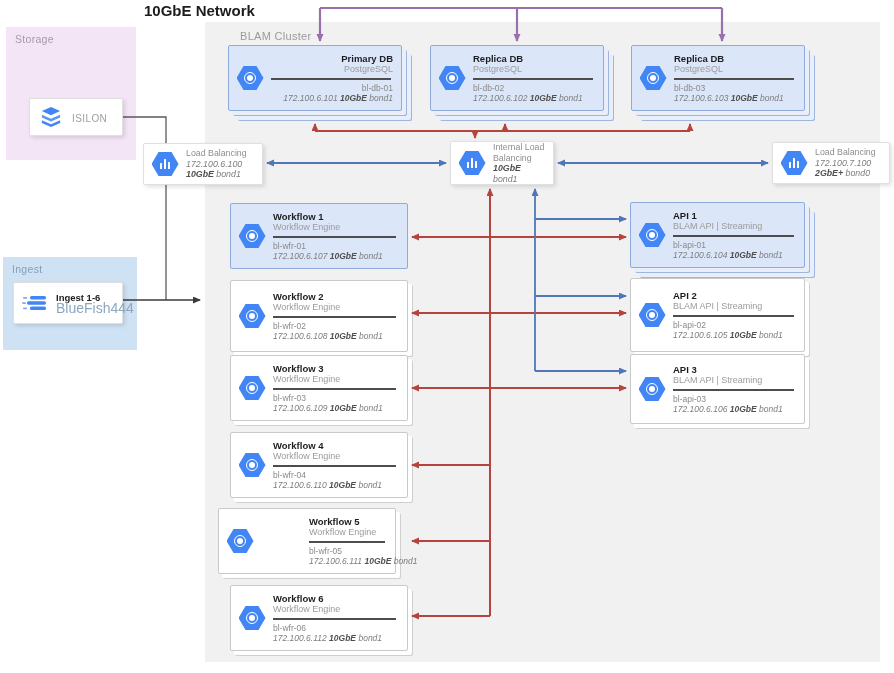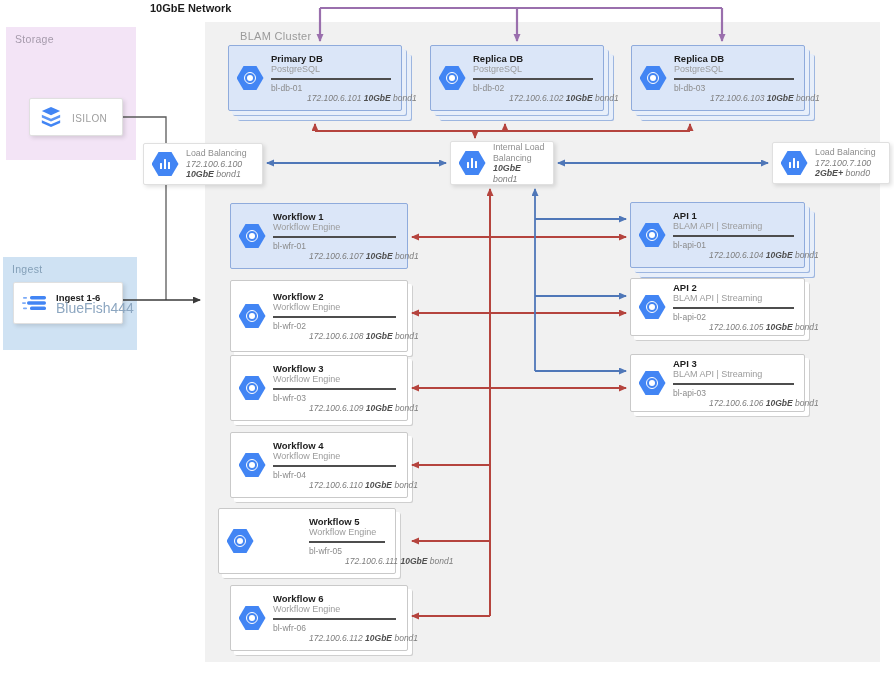--- a/index.html
+++ b/index.html
@@ -14,21 +14,21 @@
   
   .group{position:absolute;z-index:0;}
   .group .glabel{position:absolute;left:9px;top:6px;font-size:10.5px;color:#93a0ad;letter-spacing:.3px;}
   #cluster{left:205px;top:22px;width:675px;height:640px;background:#f1f1f1;}
   #cluster .glabel{left:35px;top:8px;color:#9a9a9a;font-size:11px;}
   #storage{left:6px;top:27px;width:130px;height:133px;background:#f3e4f6;}
   #storage .glabel{color:#a59aab;}
   #ingest{left:3px;top:257px;width:134px;height:93px;background:#cfe2f3;}
   #ingest .glabel{color:#84a0b8;}
 
-  #net-title{left:150px;top:2px;font-size:11px;font-weight:bold;color:#1c1c1c;z-index:2;}
+  #net-title{left:144px;top:2px;font-size:15px;font-weight:bold;color:#1c1c1c;z-index:2;}
 
   
   .node{position:absolute;z-index:2;background:#fff;border:1px solid #c9c9c9;border-radius:2px;
         display:flex;align-items:center;box-sizing:border-box;}
   .node.shadow1{box-shadow:4px 4px 0 0 #ffffff,5px 5px 0 0 #cfcfcf;}
   .node.blue{background:#dbe6f8;border:1px solid #8fabdc;}
   .node.bluestack{box-shadow:4px 4px 0 0 #e8effa,5px 5px 0 0 #9db6e0,9px 9px 0 0 #e8effa,10px 10px 0 0 #9db6e0;}
   .node.soft{border:1px solid #e0e0e0;box-shadow:2px 2px 4px rgba(0,0,0,.12);}
 
   .icon-col{width:42px;display:flex;align-items:center;justify-content:center;flex:0 0 42px;}
@@ -38,21 +38,21 @@
   .ring::after{content:'';position:absolute;inset:2px;background:#fff;border-radius:50%;}
   .bars{display:flex;gap:1.5px;align-items:flex-end;height:10px;}
   .bars i{width:2.6px;background:#fff;display:block;border-radius:.5px;}
   .bars i:nth-child(1){height:6px;}.bars i:nth-child(2){height:10px;}.bars i:nth-child(3){height:7px;}
 
   .txt{flex:1;padding:6px 8px 6px 0;min-width:0;}
   .t{font-size:9.5px;font-weight:bold;color:#1d1d1d;line-height:11px;}
   .s{font-size:9px;color:#9b9b9b;line-height:11px;}
   .divider{height:1.5px;background:#4d4d4d;margin:3px 0 3px 0;width:98%;}
   .h{font-size:8.5px;color:#8a8a8a;line-height:10px;}
-  .ip{font-size:8.5px;color:#7d7d7d;font-style:italic;line-height:10px;white-space:nowrap;margin-left:36px;}
+  .ip{font-size:8.5px;color:#7d7d7d;font-style:italic;line-height:10px;white-space:nowrap;}
   .ip b{color:#4f4f4f;}
 
   
   .mini .txt{padding:5px 6px 5px 0;}
   .lbline{font-size:8.8px;color:#8e8e8e;line-height:10.5px;}
   .lbip{font-size:8.8px;color:#7d7d7d;font-style:italic;line-height:10.5px;}
   .lbip b{color:#4f4f4f;}
 
   .stor-label{font-size:10px;color:#9e9e9e;letter-spacing:.4px;}
   .ing-t{font-size:9.5px;font-weight:bold;color:#222;line-height:11px;}
@@ -157,21 +157,21 @@
           </span>
         </span>
     </span>
     <div class="txt">
       <div class="lbline">Load Balancing</div>
       <div class="lbip">172.100.7.100</div>
       <div class="lbip"><b>2GbE+</b> <span>bond0</span></div>
     </div>
   </div>
 
-  <div class="node blue bluestack" style="left:228px;top:45px;width:174px;height:66px;">
+  <div class="node blue bluestack" style="left:228px;top:45px;width:174px;height:66px;text-align:right;">
     <span class="icon-col">
         <span class="hex">
           <span class="ring"></span>
         </span>
       </span>
     <div class="txt">
       <div class="t">Primary DB</div>
       <div class="s">PostgreSQL</div>
       <div class="divider"></div>
       <div class="h">bl-db-01</div>
@@ -299,35 +299,35 @@
         </span>
       </span>
     <div class="txt">
       <div class="t">API 1</div>
       <div class="s">BLAM API | Streaming</div>
       <div class="divider"></div>
       <div class="h">bl-api-01</div>
       <div class="ip"><span>172.100.6.104</span> <b>10GbE</b> <span>bond1</span></div>
     </div>
   </div>
-  <div class="node shadow1" style="left:630px;top:278px;width:175px;height:58px;">
+  <div class="node shadow1" style="left:630px;top:278px;width:175px;height:74px;">
     <span class="icon-col">
         <span class="hex">
           <span class="ring"></span>
         </span>
       </span>
     <div class="txt">
       <div class="t">API 2</div>
       <div class="s">BLAM API | Streaming</div>
       <div class="divider"></div>
       <div class="h">bl-api-02</div>
       <div class="ip"><span>172.100.6.105</span> <b>10GbE</b> <span>bond1</span></div>
     </div>
   </div>
-  <div class="node shadow1" style="left:630px;top:354px;width:175px;height:58px;">
+  <div class="node shadow1" style="left:630px;top:354px;width:175px;height:70px;">
     <span class="icon-col">
         <span class="hex">
           <span class="ring"></span>
         </span>
       </span>
     <div class="txt">
       <div class="t">API 3</div>
       <div class="s">BLAM API | Streaming</div>
       <div class="divider"></div>
       <div class="h">bl-api-03</div>

